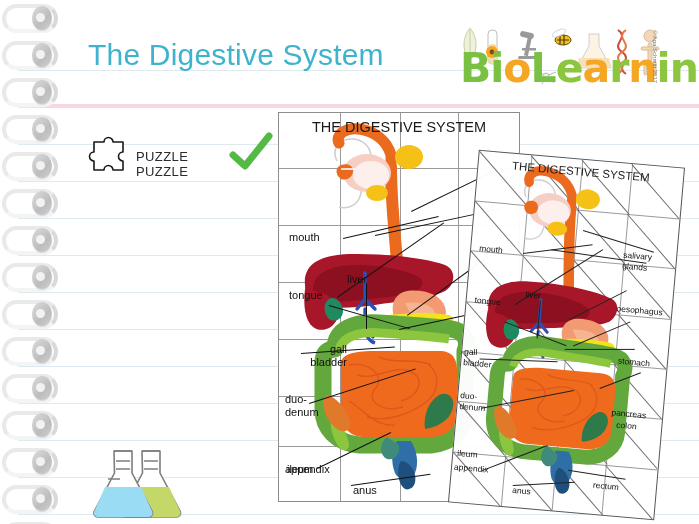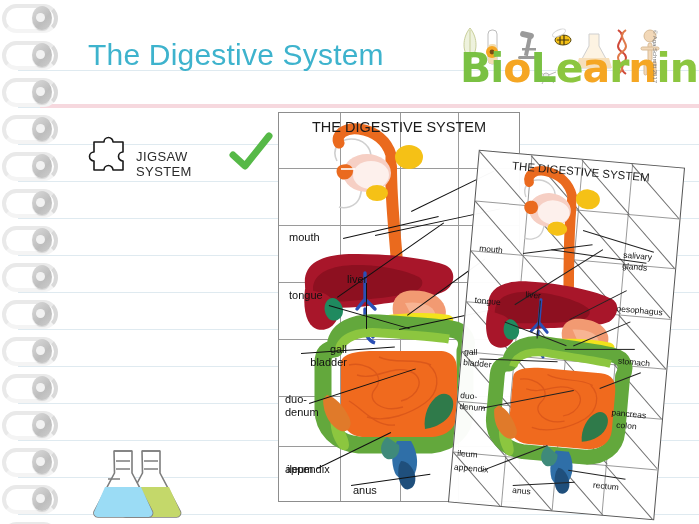--- a/index.html
+++ b/index.html
@@ -230,21 +230,21 @@
       </g>
     </svg>
     <div id="logo-text"><span style="color: rgb(122, 193, 67);">B</span><span style="color: rgb(122, 193, 67);">i</span><span style="color: rgb(245, 166, 35);">o</span><span style="color: rgb(122, 193, 67);">L</span><span style="color: rgb(140, 198, 63);">e</span><span style="color: rgb(245, 166, 35);">a</span><span style="color: rgb(140, 198, 63);">r</span><span style="color: rgb(245, 166, 35);">n</span><span style="color: rgb(140, 198, 63);">i</span><span style="color: rgb(140, 198, 63);">n</span><span style="color: rgb(245, 166, 35);">g</span></div>
     <div id="copyright">© Aga Schmitt 2017</div>
   </div>
 
   <div id="jigsaw-row">
     <svg id="puzzle-icon" width="42" height="40" viewBox="0 0 42 40">
       <path d="M6 6 h10 a4.5 4.5 0 1 1 9 0 h10 v10 a4.5 4.5 0 1 0 0 9 v9 H25 a4.5 4.5 0 1 0 -9 0 H6 V25 a4.5 4.5 0 1 1 0 -9 Z" fill="#ffffff" stroke="#1a1a1a" stroke-width="1.6" stroke-linejoin="round"></path>
     </svg>
-    <div id="jigsaw-label">JIGSAW SYSTEM</div>
+    <div id="jigsaw-label">PUZZLE PUZZLE</div>
     <svg id="check-icon" width="46" height="42" viewBox="0 0 46 42">
       <path d="M5 23 L17 34 L41 4" fill="none" stroke="#56b947" stroke-width="7" stroke-linecap="round" stroke-linejoin="round"></path>
     </svg>
   </div>
 
   <svg id="flasks" width="96" height="72" viewBox="0 0 96 72">
     <g>
       <path d="M50 4 h18 v22 l20 38 a4 4 0 0 1 -3.5 6 H34 a4 4 0 0 1 -3.5 -6 l20 -38 z" fill="#ffffff" stroke="#7d7d7d" stroke-width="1.6" stroke-linejoin="round"></path>
       <path d="M41 40 h36 l11 24 a4 4 0 0 1 -3.5 6 H34 a4 4 0 0 1 -3.5 -6 z" fill="#c4d86a"></path>
       <path d="M50 4 h18 M52 14 h14 M52 22 h14" stroke="#7d7d7d" stroke-width="1.4" fill="none"></path>

